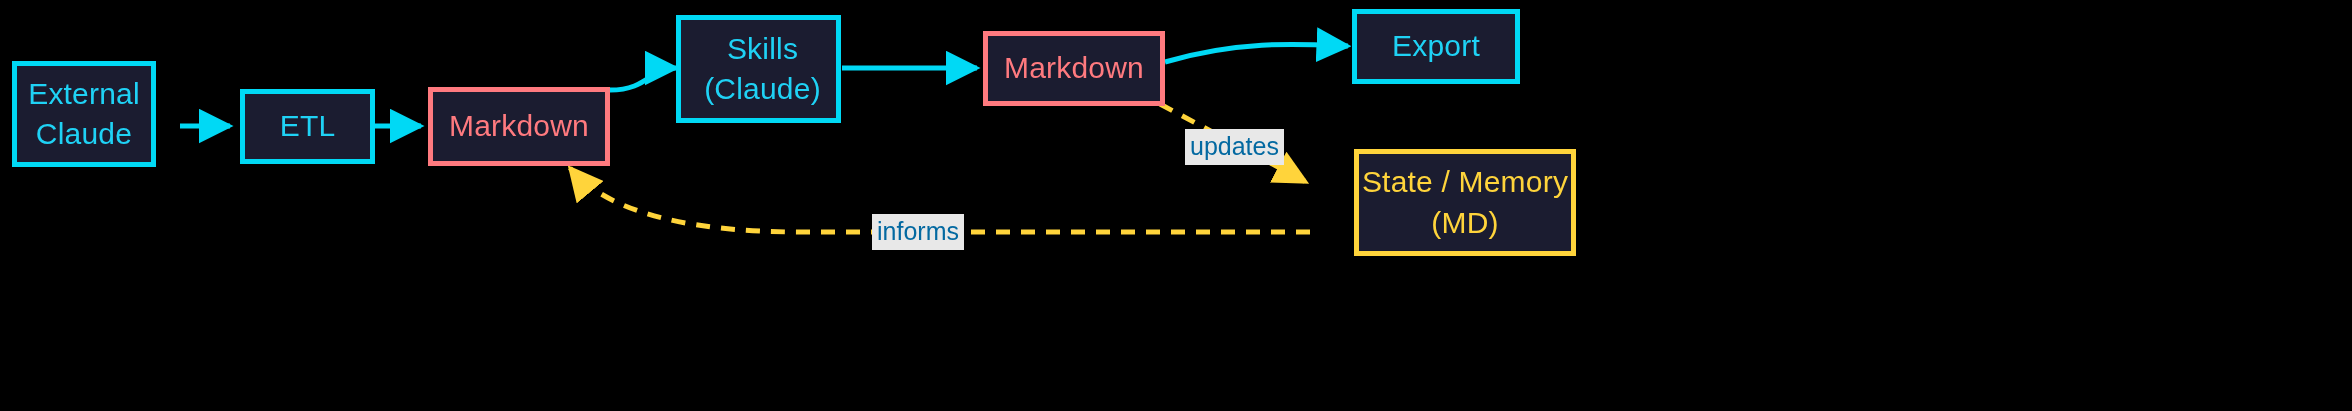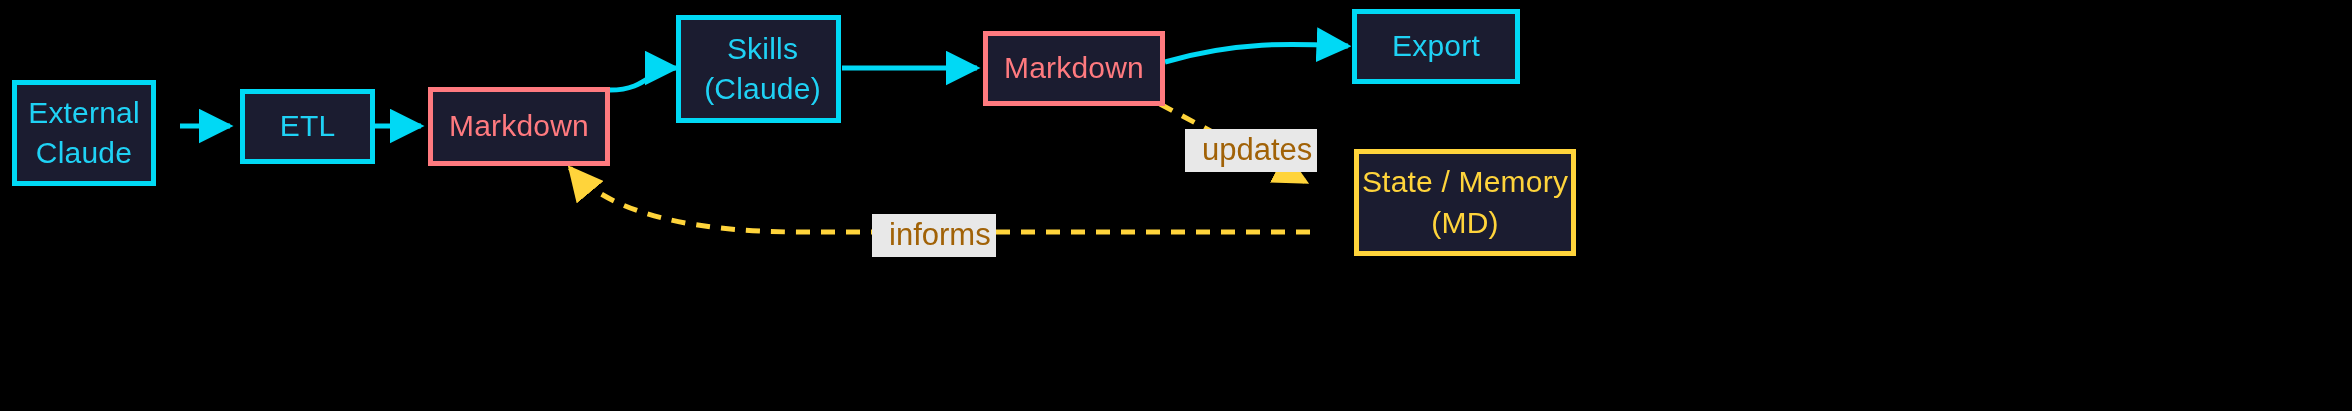--- a/index.html
+++ b/index.html
@@ -57,24 +57,24 @@
   }
   .node-yellow {
     border-width: 5px;
     border-color: #ffd43b;
     color: #ffd43b;
     margin-left: 44px;
   }
   .edge-label {
     position: absolute;
     background: #e8e8e8;
-    color: #a16207;
-    font-size: 31px;
+    color: #0369a1;
+    font-size: 25px;
     line-height: 1.15;
-    padding: 3px 5px 4px 17px;
+    padding: 3px 5px 4px 5px;
     white-space: nowrap;
   }
 </style>
 </head>
 <body>
 
 <div id="diagram-root">
 
   <svg id="edge-layer" viewBox="0 0 2352 411" preserveAspectRatio="none">
     <defs>
@@ -94,21 +94,21 @@
 
     <line x1="842" y1="68" x2="977" y2="68" stroke="#00d9f5" stroke-width="5" marker-end="url(#arrow-cyan)"></line>
 
     <path d="M 1165 62 C 1240 40 1300 44 1348 46" fill="none" stroke="#00d9f5" stroke-width="5" marker-end="url(#arrow-cyan)"></path>
 
     <path d="M 1160 104 L 1306 182" fill="none" stroke="#ffd43b" stroke-width="5" stroke-dasharray="14 11" marker-end="url(#arrow-yellow)"></path>
 
     <path d="M 1310 232 L 800 232 C 700 232 610 216 570 168" fill="none" stroke="#ffd43b" stroke-width="5" stroke-dasharray="14 11" marker-end="url(#arrow-yellow)"></path>
   </svg>
 
-  <div class="node node-cyan" style="left:12px; top:80px; width:144px; height:106px;text-align:right;">
+  <div class="node node-cyan" style="left:12px; top:61px; width:144px; height:106px;text-align:right;">
     <span class="node-line">External</span>
     <span class="node-line">Claude</span>
   </div>
 
   <div class="node node-cyan" style="left:240px; top:89px; width:135px; height:75px;">
     <span class="node-line">ETL</span>
   </div>
 
   <div class="node node-red" style="left:428px; top:87px; width:182px; height:79px;">
     <span class="node-line">Markdown</span>

